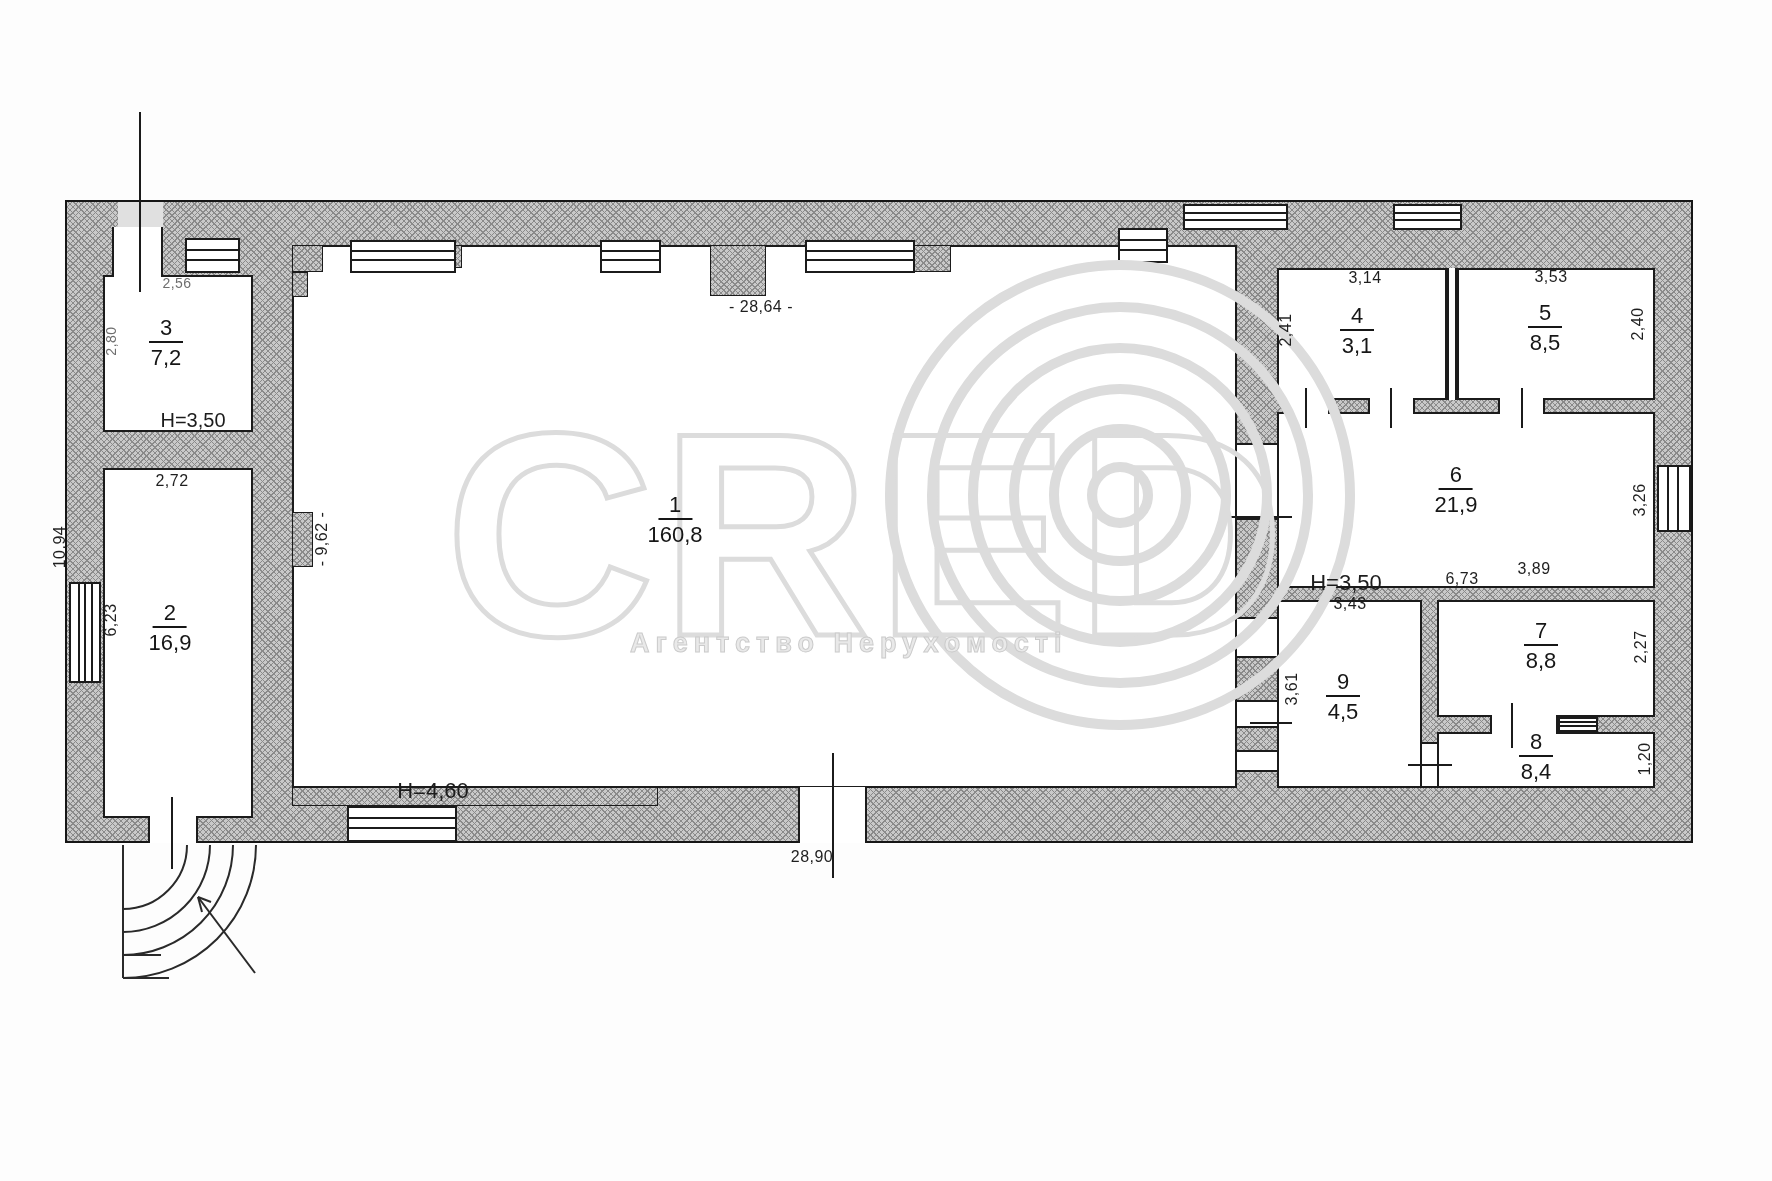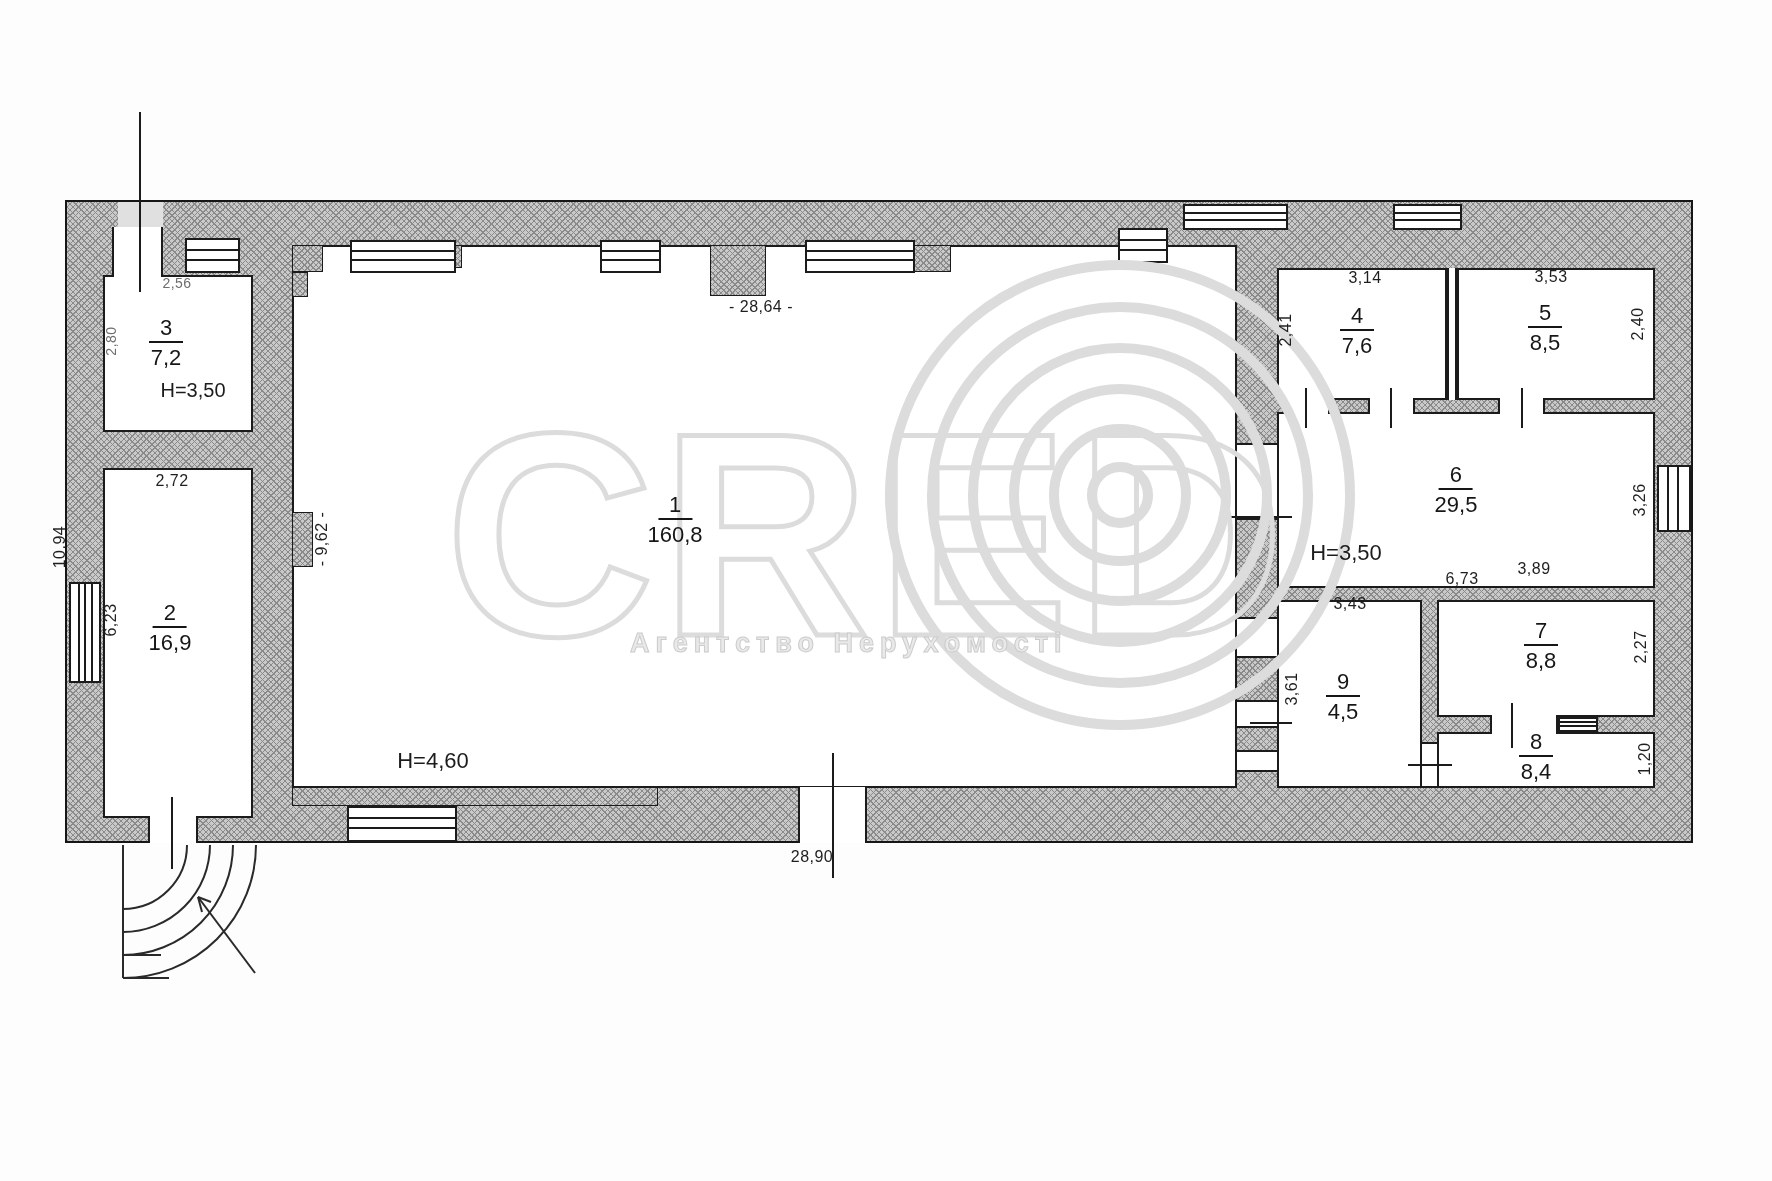--- a/index.html
+++ b/index.html
@@ -22,21 +22,21 @@
     background-image:linear-gradient(#1b1b1b,#1b1b1b),linear-gradient(#1b1b1b,#1b1b1b);
     background-repeat:no-repeat;background-size:2px 100%;background-position:30% 0,64% 0;}
   .winV3{background-image:linear-gradient(#1b1b1b,#1b1b1b),linear-gradient(#1b1b1b,#1b1b1b),linear-gradient(#1b1b1b,#1b1b1b);
     background-size:2px 100%;background-position:25% 0,50% 0,75% 0;}
   .tickV{width:2px;background:#1b1b1b;}
   .tickH{height:2px;background:#1b1b1b;}
   .dim{position:absolute;font-size:16px;color:#1f1f1f;white-space:nowrap;
        transform:translate(-50%,-50%);letter-spacing:.5px;}
   .dim.rot{transform:translate(-50%,-50%) rotate(-90deg);}
   .dim.faint{color:#6e6e6e;font-size:14px;}
-  .hlabel{position:absolute;font-size:21px;color:#1c1c1c;white-space:nowrap;transform:translate(-50%,-50%);}
+  .hlabel{position:absolute;font-size:21px;color:#1c1c1c;white-space:nowrap;transform:translate(-50%,-50%);margin-top:30px;}
   .roomlabel{position:absolute;transform:translate(-50%,0);text-align:center;color:#161616;line-height:1.15;}
   .roomlabel .num{display:inline-block;font-size:22px;border-bottom:2px solid #161616;padding:0 9px 1px;min-width:16px;}
   .roomlabel .area{font-size:22px;padding-top:2px;}
   svg{display:block;}
 </style>
 </head>
 <body>
 
 <div id="canvas">
 
@@ -134,29 +134,29 @@
   <div class="roomlabel" style="left:170px;top:600px;">
     <span class="num">2</span>
     <div class="area">16,9</div>
   </div>
   <div class="roomlabel" style="left:166px;top:315px;">
     <span class="num">3</span>
     <div class="area">7,2</div>
   </div>
   <div class="roomlabel" style="left:1357px;top:303px;">
     <span class="num">4</span>
-    <div class="area">7,6</div>
+    <div class="area">3,1</div>
   </div>
   <div class="roomlabel" style="left:1545px;top:300px;">
     <span class="num">5</span>
     <div class="area">8,5</div>
   </div>
   <div class="roomlabel" style="left:1456px;top:462px;">
     <span class="num">6</span>
-    <div class="area">29,5</div>
+    <div class="area">21,9</div>
   </div>
   <div class="roomlabel" style="left:1541px;top:618px;">
     <span class="num">7</span>
     <div class="area">8,8</div>
   </div>
   <div class="roomlabel" style="left:1536px;top:729px;">
     <span class="num">8</span>
     <div class="area">8,4</div>
   </div>
   <div class="roomlabel" style="left:1343px;top:669px;">

